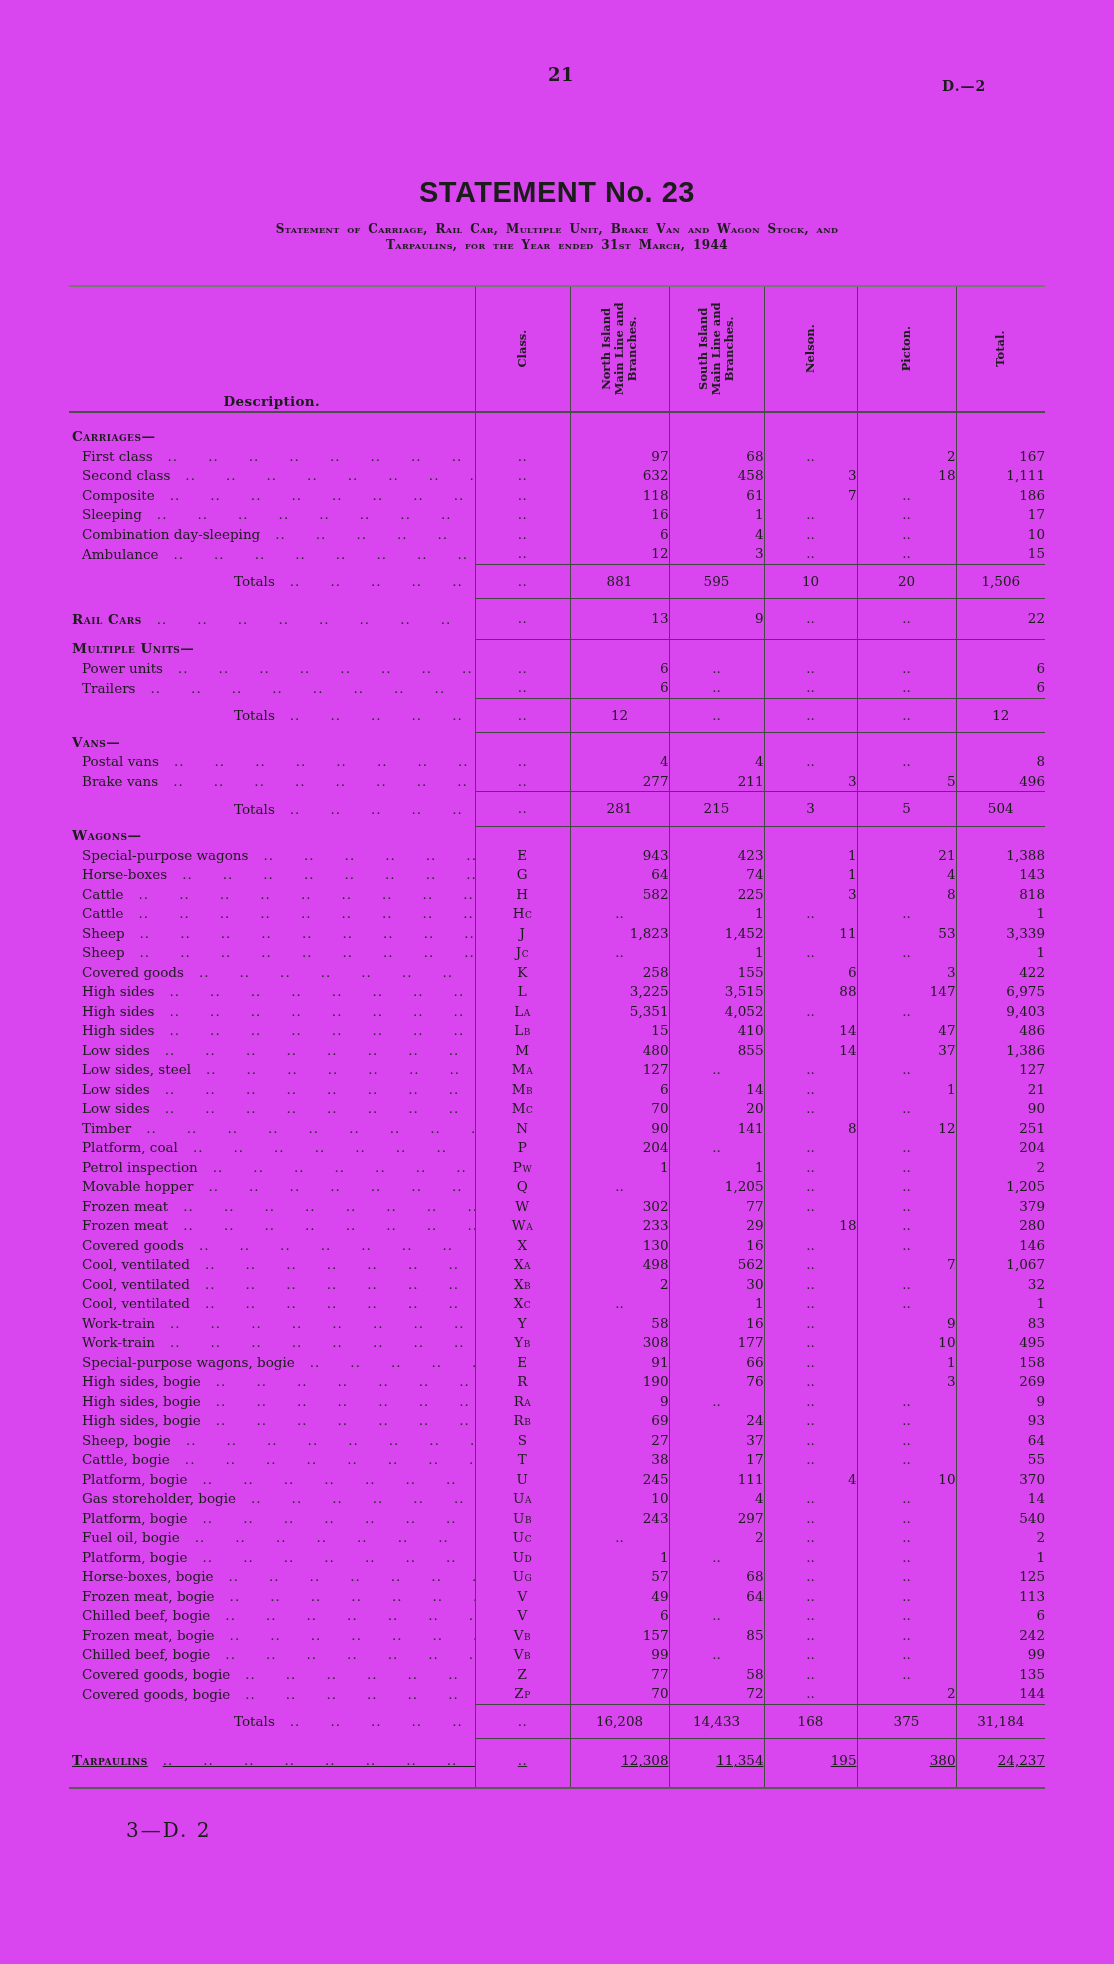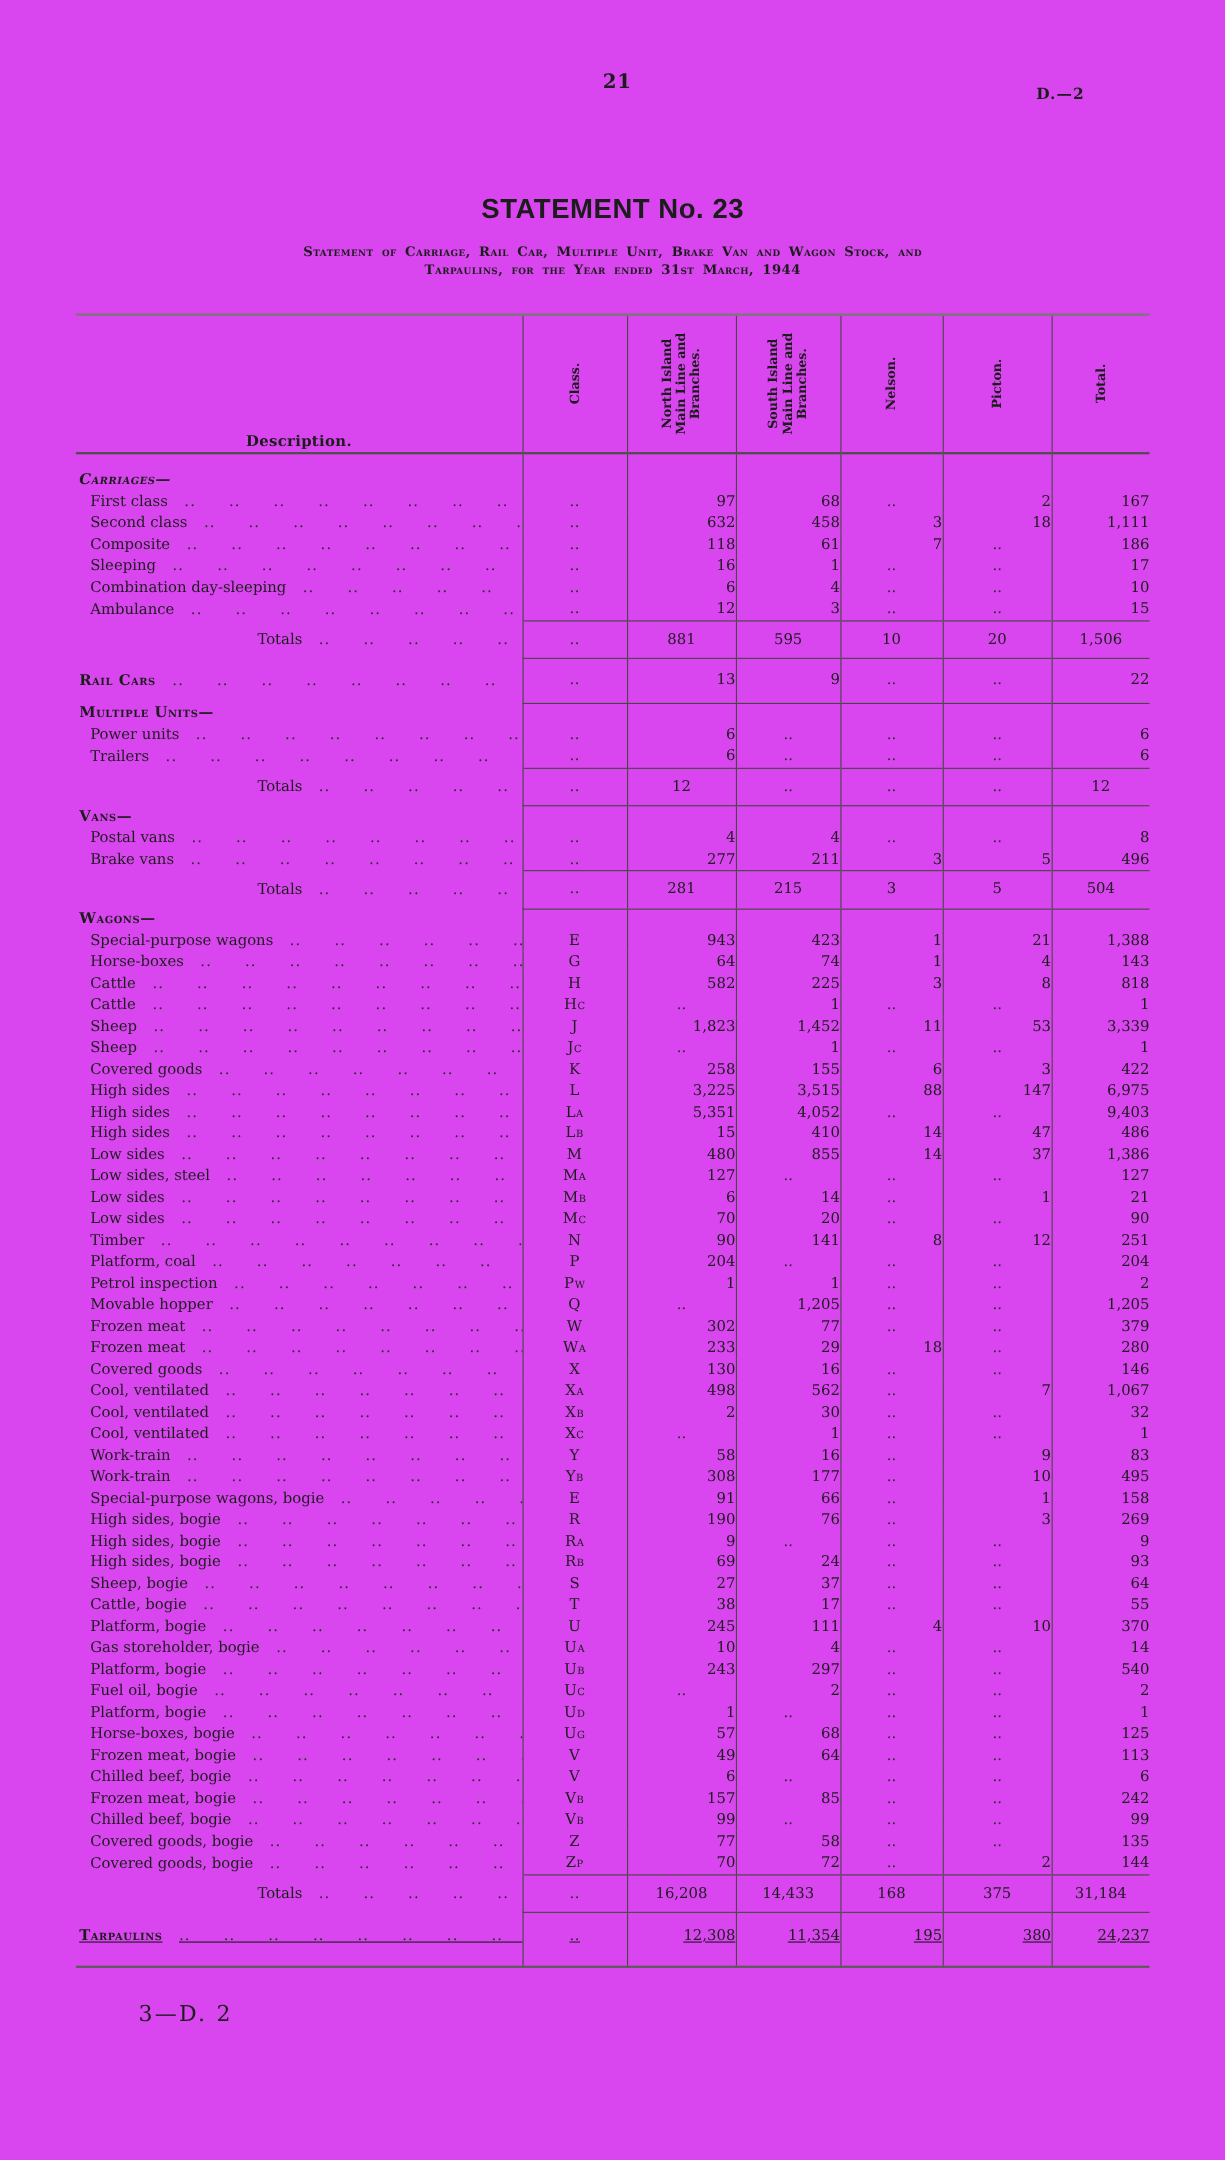--- a/index.html
+++ b/index.html
@@ -17,21 +17,21 @@
     font-size:18px;font-weight:700;letter-spacing:.5px;
   }
   .doc-ref{
     position:absolute;top:62px;left:942px;
     font-size:14px;font-weight:700;letter-spacing:1px;margin-top:16px;
   }
   .title{
     position:absolute;top:176px;left:0;width:100%;
     margin:0;text-align:center;
     font-family:"Liberation Sans", sans-serif;
-    font-size:25px;font-weight:700;letter-spacing:0.5px;
+    font-size:29px;font-weight:700;letter-spacing:0.5px;
   }
   .subtitle{
     position:absolute;top:222px;left:0;width:100%;
     margin:0;text-align:center;
     font-variant:small-caps;
     font-size:12px;line-height:1.32;
     letter-spacing:.4px;word-spacing:3px;
     font-weight:600;
   }
   table.stock{
@@ -68,21 +68,21 @@
     font-variant:small-caps;letter-spacing:.5px;font-weight:600;
   }
   .leader{flex:1;overflow:hidden;white-space:nowrap;color:#2a2a28;}
   .leader::after{
     content:"..\2003\2002\2002..\2003\2002\2002..\2003\2002\2002..\2003\2002\2002..\2003\2002\2002..\2003\2002\2002..\2003\2002\2002..\2003\2002\2002..\2003\2002\2002..\2003\2002\2002..\2003\2002\2002..";
     padding-left:15px;letter-spacing:1px;
   }
   td.cls{text-align:center;font-variant:small-caps;letter-spacing:.5px;}
   td.num{text-align:right;padding-right:16px;}
   td.nil{text-align:center;padding-right:0;color:#2a2a28;}
-  tbody tr:first-child td{padding-top:14px;font-style:italic;}
+  tbody tr:first-child td{padding-top:14px;}
   tr.totals td{padding-top:7px;padding-bottom:7px;text-align:center;}
   tr.totals td:not(.desc){border-top:1px solid #454542;border-bottom:1px solid #454542;}
   tr.railcar td{padding-top:10px;padding-bottom:10px;}
   tr.railcar td:not(.desc){border-bottom:1px solid #454542;}
   tr.tarp td{padding-top:12px;padding-bottom:16px;text-decoration:underline;}
   .footer-mark{
     position:absolute;top:1818px;left:126px;
     font-size:20px;letter-spacing:2px;
   }
 </style>

